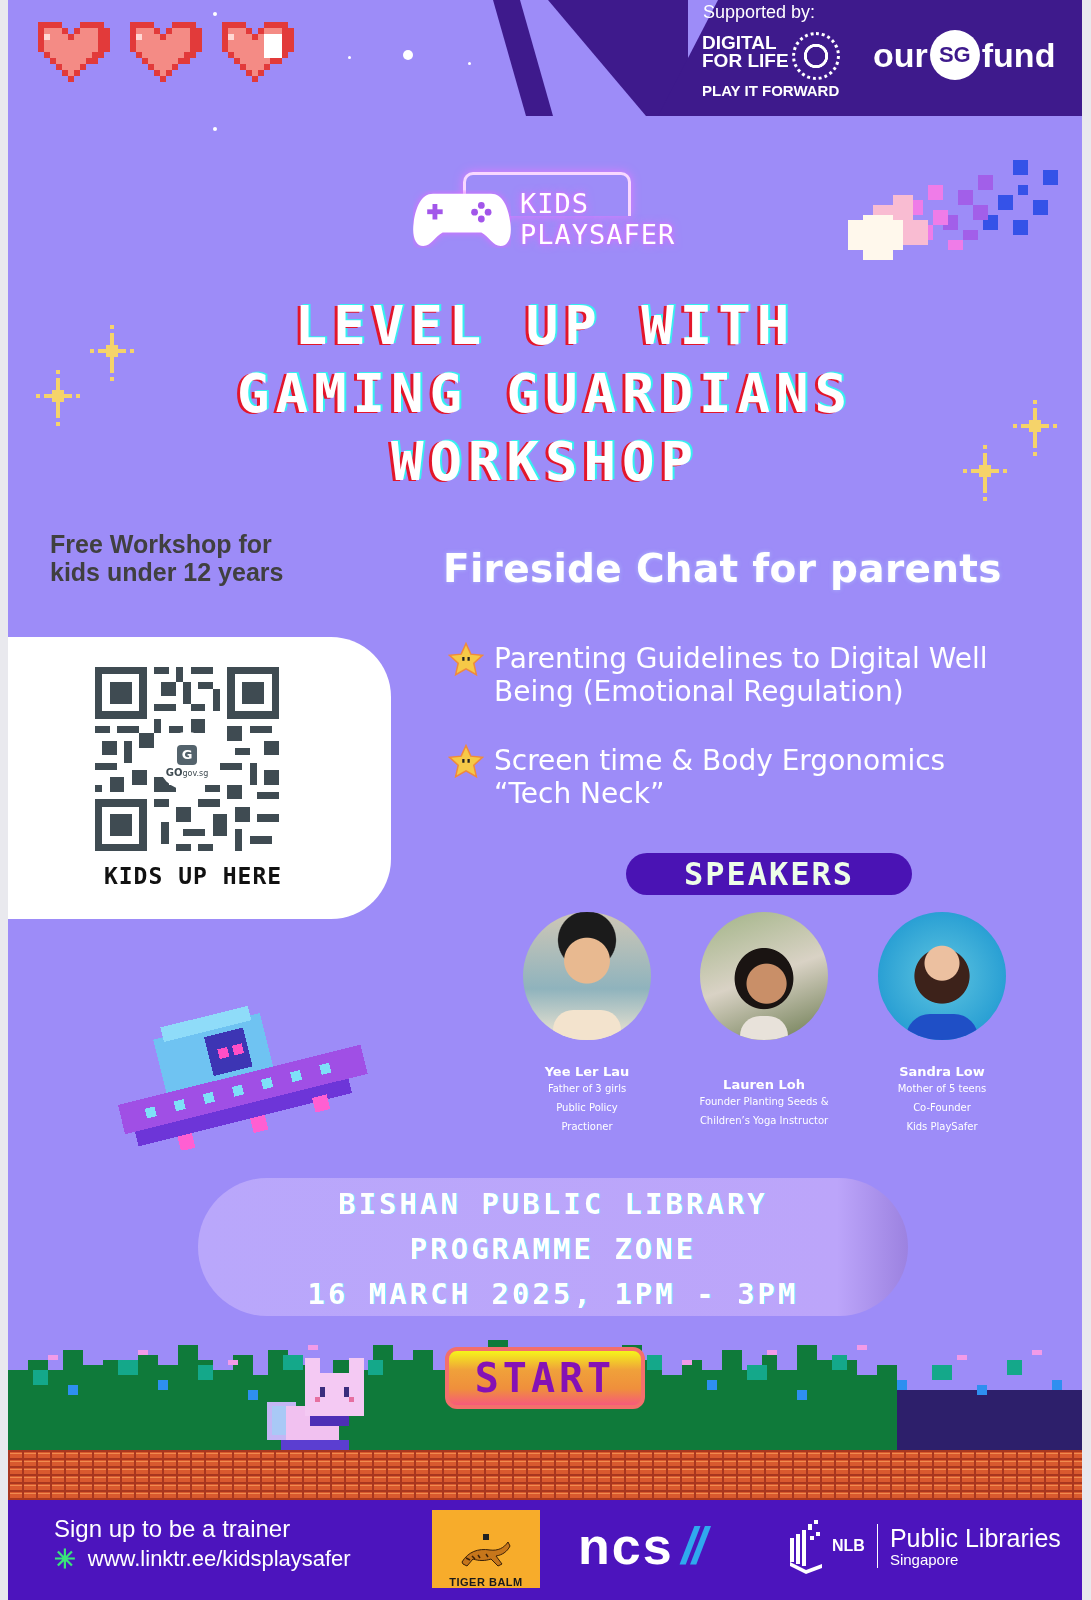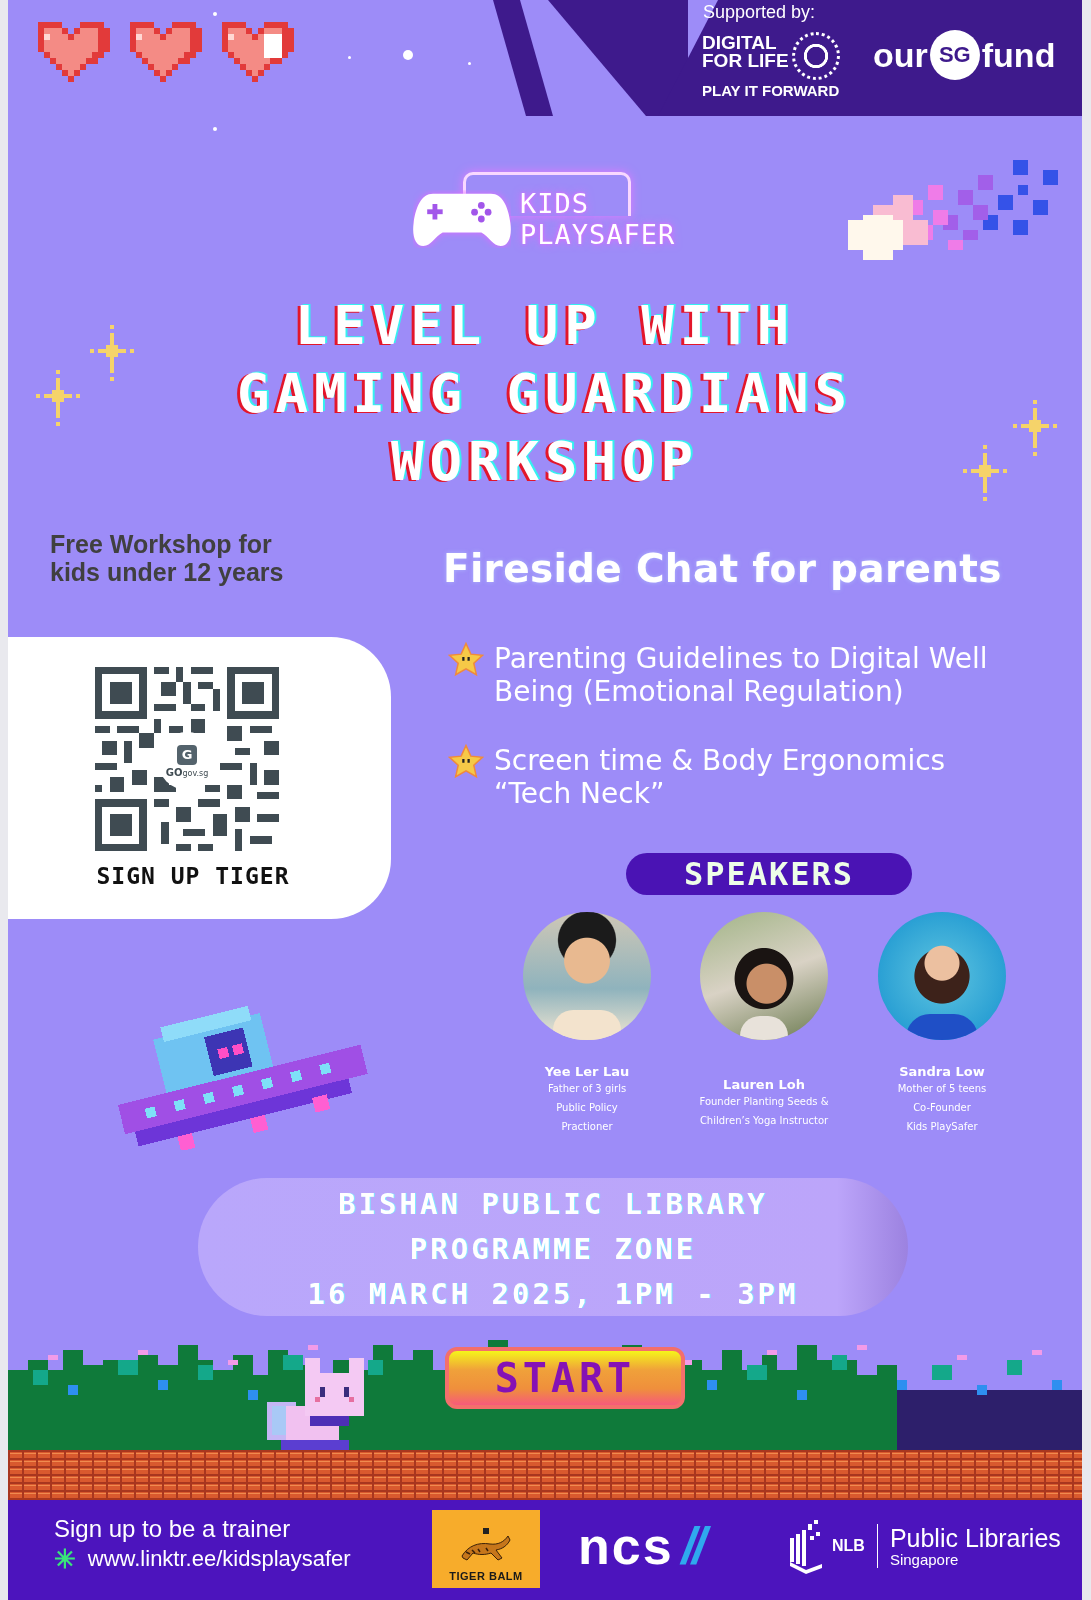--- a/index.html
+++ b/index.html
@@ -56,32 +56,32 @@
   .speaker .name { font-weight: bold; font-size: 13px; margin-top: 24px; }
   .speaker .role { font-size: 10px; line-height: 19px; white-space: pre-line; }
 
   .ufo { position: absolute; left: 95px; top: 990px; width: 275px; height: 160px; }
 
   
   .venue { position: absolute; left: 190px; top: 1178px; width: 710px; height: 138px; border-radius: 70px; background: linear-gradient(90deg, #b9a7fb 0%, #bca5fa 90%, #9c82e0 100%); color: #fff; font-family: "DejaVu Sans Mono", monospace; font-weight: bold; font-size: 29px; line-height: 45px; text-align: center; letter-spacing: 3px; padding-top: 4px; text-shadow: 1px 0 0 #7be8ff; }
 
   
   .bushes { position: absolute; left: 0; top: 1340px; width: 1074px; height: 110px; }
-  .start-btn { position: absolute; left: 437px; top: 1347px; width: 240px; height: 62px; border-radius: 12px; background: linear-gradient(#f5f51a 0%, #f0a13a 35%, #ef8f3c 70%, #f65a7b 100%); border: 4px solid #f36f6c; color: #8511b5; font-family: "DejaVu Sans Mono", monospace; font-weight: bold; font-size: 40px; text-align: center; line-height: 54px; letter-spacing: 4px; }
+  .start-btn { position: absolute; left: 437px; top: 1347px; width: 200px; height: 62px; border-radius: 12px; background: linear-gradient(#f5f51a 0%, #f0a13a 35%, #ef8f3c 70%, #f65a7b 100%); border: 4px solid #f36f6c; color: #8511b5; font-family: "DejaVu Sans Mono", monospace; font-weight: bold; font-size: 40px; text-align: center; line-height: 54px; letter-spacing: 4px; }
   .cat { position: absolute; left: 252px; top: 1358px; width: 120px; height: 92px; }
   .bricks { position: absolute; left: 0; top: 1450px; width: 1074px; height: 50px; background-color: #d9592e;
     background-image: linear-gradient(#a8361f 2px, transparent 2px), linear-gradient(90deg, #a8361f 2px, transparent 2px), linear-gradient(#f08b4f 1px, transparent 1px);
     background-size: 14px 8px, 14px 8px, 14px 8px; background-position: 0 0, 0 0, 0 3px; }
 
   
   .footer { position: absolute; left: 0; top: 1500px; width: 1074px; height: 100px; background: #4c14bd; }
   .trainer { position: absolute; left: 46px; top: 14px; color: #fff; font-family: "Liberation Sans", sans-serif; font-size: 24px; line-height: 30px; }
   .trainer .link { display: flex; align-items: center; gap: 12px; font-size: 22px; }
   .trainer .asterisk { color: #39e57a; font-weight: bold; font-size: 26px; }
-  .tiger { position: absolute; left: 424px; top: 10px; width: 108px; height: 78px; background: #f7ac2b; display: flex; flex-direction: column; align-items: center; justify-content: flex-end; padding-bottom: 6px; }
+  .tiger { position: absolute; left: 424px; top: 10px; width: 108px; height: 78px; background: #f7ac2b; display: flex; flex-direction: column; align-items: center; justify-content: flex-end; }
   .tiger .lbl { font-family: "Liberation Sans", sans-serif; font-weight: bold; font-size: 11px; color: #1a1a1a; letter-spacing: 0.5px; }
   .ncs { position: absolute; left: 570px; top: 20px; color: #fff; font-family: "Liberation Sans", sans-serif; font-weight: bold; font-size: 52px; line-height: 52px; letter-spacing: 2px; display: flex; align-items: flex-start; }
   .ncs .slashes { color: #2fa9ee; font-style: italic; margin-left: 8px; letter-spacing: -4px; }
   .nlb { position: absolute; left: 780px; top: 16px; color: #fff; font-family: "Liberation Sans", sans-serif; display: flex; align-items: center; gap: 8px; }
   .nlb .mark { width: 36px; height: 60px; }
   .nlb .abbr { font-size: 16px; font-weight: bold; }
   .nlb .sep { width: 1px; height: 44px; background: #fff; margin: 0 4px; }
   .nlb .pl { font-size: 25px; line-height: 26px; }
   .nlb .sg { font-size: 15px; display: block; }
 </style>
@@ -288,21 +288,21 @@
           <rect x="13" y="7" width="2" height="2"></rect>
           <rect x="8" y="15" width="2" height="2"></rect>
           <rect x="15" y="16" width="2" height="1"></rect>
           <rect x="10" y="16" width="1" height="1"></rect>
       </g>
     </svg>
     <div class="qr-center">
       <div class="g">G</div>
       <div class="go"><span>GO</span><span style="font-weight:normal;font-size:8px;">gov.sg</span></div>
     </div>
-    <div class="signup">SIGN UP TIGER</div>
+    <div class="signup">KIDS UP HERE</div>
   </div>
 
   <div class="fireside">Fireside Chat for parents</div>
   <div class="bullet" style="top:642px;">
     <svg class="star" viewBox="0 0 24 24">
         <path fill="#f6c947" stroke="#f08a3c" stroke-width="1" d="M12 1l3.2 7.1 7.8.8-5.8 5.2 1.7 7.7L12 17.9 5.1 21.8l1.7-7.7L1 8.9l7.8-.8z"></path>
         <rect x="9.5" y="10" width="1.5" height="2.5" fill="#222"></rect>
         <rect x="13" y="10" width="1.5" height="2.5" fill="#222"></rect>
       </svg>
     <div>

